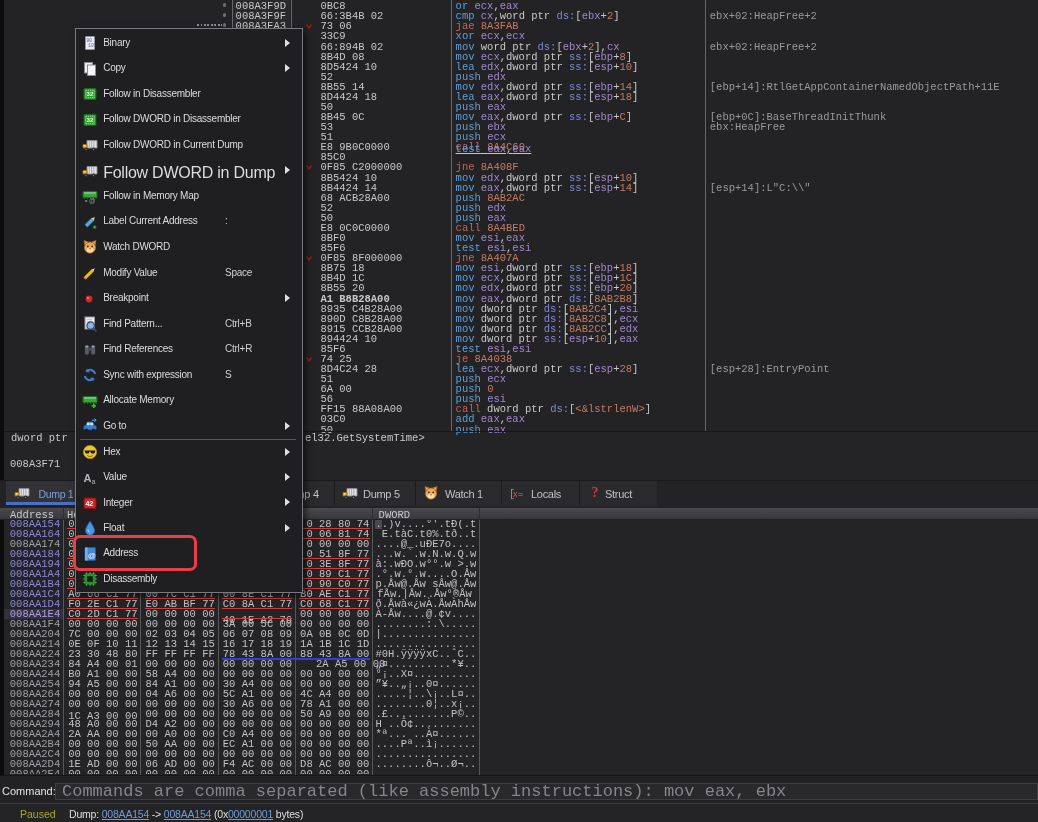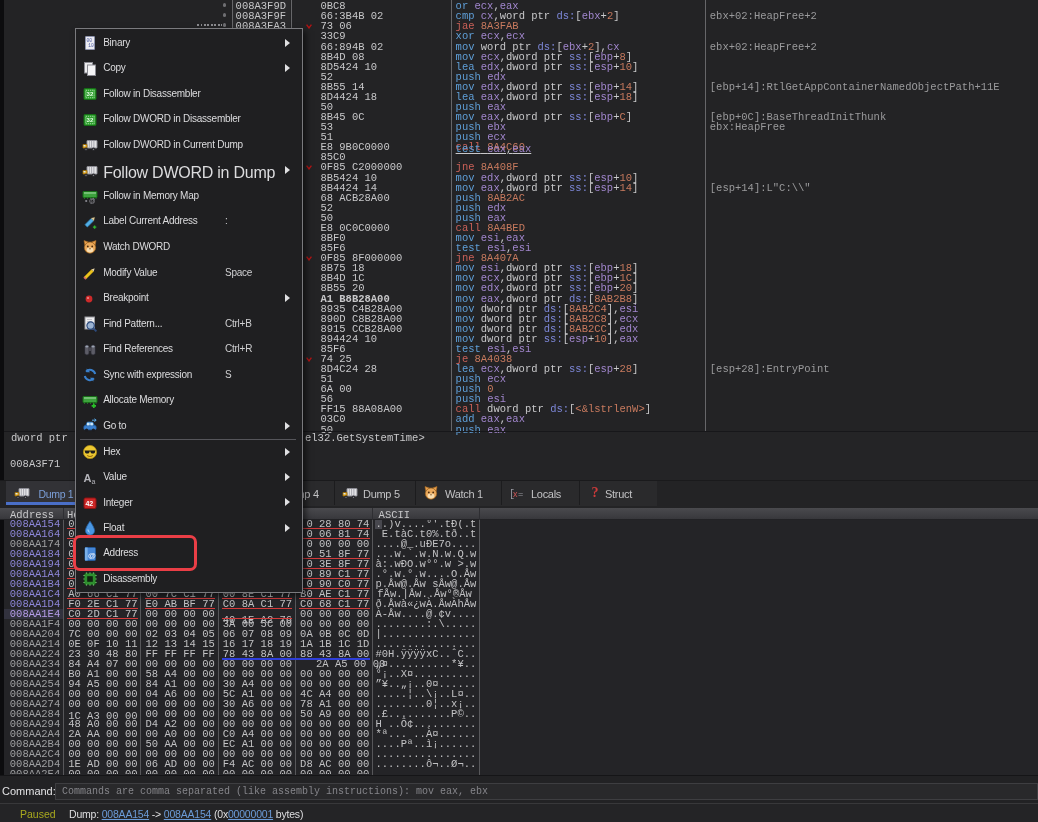--- a/index.html
+++ b/index.html
@@ -193,21 +193,21 @@
     </svg></div>
 <div class="a" style="left:531px;top:487.5px;font-size:11px;letter-spacing:-0.3px;color:#c2c2c4;">Locals</div>
 <div class="a" style="left:588px;top:484px"><svg width="16" height="16" viewBox="0 0 16 16">
       <text x="3.5" y="13" font-size="14" font-weight="bold" font-family="Liberation Serif" fill="#cc3a3a">?</text>
     </svg></div>
 <div class="a" style="left:605px;top:487.5px;font-size:11px;letter-spacing:-0.3px;color:#c2c2c4;">Struct</div>
 <div class="a" style="left:3.5px;top:507.5px;width:1034.5px;height:268px;background:#242427"></div>
 <div class="a" style="left:0;top:507.5px;width:1038px;height:12.5px;background:linear-gradient(#4a4a4e,#38383c);border-bottom:1px solid #222225"></div>
 <div class="a mono" style="left:10px;top:509.8px;">Address</div>
 <div class="a mono" style="left:67px;top:509.8px;">Hex</div>
-<div class="a mono" style="left:378.6px;top:509.8px;">ASCII</div>
+<div class="a mono" style="left:378.6px;top:509.8px;">DWORD</div>
 <div class="a" style="left:63px;top:508px;width:1px;height:11.5px;background:#2e2e32"></div>
 <div class="a" style="left:140.3px;top:508px;width:1px;height:11.5px;background:#2e2e32"></div>
 <div class="a" style="left:217.6px;top:508px;width:1px;height:11.5px;background:#2e2e32"></div>
 <div class="a" style="left:294.9px;top:508px;width:1px;height:11.5px;background:#2e2e32"></div>
 <div class="a" style="left:372.1px;top:508px;width:1px;height:11.5px;background:#2e2e32"></div>
 <div class="a" style="left:478.7px;top:508px;width:1px;height:11.5px;background:#2e2e32"></div>
 <div class="a" style="left:63px;top:520px;width:1px;height:255.3px;background:#57575a"></div>
 <div class="a" style="left:140.3px;top:520px;width:1px;height:255.3px;background:#57575a"></div>
 <div class="a" style="left:217.6px;top:520px;width:1px;height:255.3px;background:#57575a"></div>
 <div class="a" style="left:294.9px;top:520px;width:1px;height:255.3px;background:#57575a"></div>
@@ -329,21 +329,21 @@
 <div class="a mono" style="left:300.1px;top:119.17999999999999px;color:#c2c2c4">1A 1B 1C 1D</div>
 <div class="a mono" style="left:375.5px;top:119.17999999999999px;color:#c2c2c4">................</div>
 <div class="a mono" style="left:9.8px;top:129.17000000000002px;color:#9fa0a2">008AA224</div>
 <div class="a mono" style="left:68.2px;top:129.17000000000002px;color:#c2c2c4">23 30 48 80</div>
 <div class="a mono" style="left:145.5px;top:129.17000000000002px;color:#c2c2c4">FF FF FF FF</div>
 <div class="a mono" style="left:222.8px;top:129.17000000000002px;color:#c2c2c4">78 43 8A 00</div>
 <div class="a mono" style="left:300.1px;top:129.17000000000002px;color:#c2c2c4">88 43 8A 00</div>
 <div class="a" style="left:221.8px;top:137.87px;width:148.60000000000002px;height:2px;background:#2f3fd8"></div>
 <div class="a mono" style="left:375.5px;top:129.17000000000002px;color:#c2c2c4">#0H.ÿÿÿÿxC..ˆC..</div>
 <div class="a mono" style="left:9.8px;top:139.16000000000003px;color:#9fa0a2">008AA234</div>
-<div class="a mono" style="left:68.2px;top:139.16000000000003px;color:#c2c2c4">84 A4 07 00</div>
+<div class="a mono" style="left:68.2px;top:139.16000000000003px;color:#c2c2c4">84 A4 00 01</div>
 <div class="a mono" style="left:145.5px;top:139.16000000000003px;color:#c2c2c4">00 00 00 00</div>
 <div class="a mono" style="left:222.8px;top:139.16000000000003px;color:#c2c2c4">00 00 00 00</div>
 <div class="a mono" style="left:316px;top:139.16000000000003px;color:#c2c2c4">2A A5 00 00</div>
 <div class="a mono" style="left:375.5px;top:139.16000000000003px;color:#c2c2c4">„¤..........*¥..</div>
 <div class="a mono" style="left:9.8px;top:149.15000000000003px;color:#9fa0a2">008AA244</div>
 <div class="a mono" style="left:68.2px;top:149.15000000000003px;color:#c2c2c4">B0 A1 00 00</div>
 <div class="a mono" style="left:145.5px;top:149.15000000000003px;color:#c2c2c4">58 A4 00 00</div>
 <div class="a mono" style="left:222.8px;top:149.15000000000003px;color:#c2c2c4">00 00 00 00</div>
 <div class="a mono" style="left:300.1px;top:149.15000000000003px;color:#c2c2c4">00 00 00 00</div>
 <div class="a mono" style="left:375.5px;top:149.15000000000003px;color:#c2c2c4">°¡..X¤..........</div>
@@ -405,21 +405,21 @@
 <div class="a mono" style="left:68.2px;top:249.05px;color:#c2c2c4">00 00 00 00</div>
 <div class="a mono" style="left:145.5px;top:249.05px;color:#c2c2c4">00 00 00 00</div>
 <div class="a mono" style="left:222.8px;top:249.05px;color:#c2c2c4">00 00 00 00</div>
 <div class="a mono" style="left:300.1px;top:249.05px;color:#c2c2c4">00 00 00 00</div>
 <div class="a mono" style="left:375.5px;top:249.05px;color:#c2c2c4">................</div>
 </div>
 <div class="a" style="left:0;top:775.3px;width:1038px;height:1px;background:#151517"></div>
 <div class="a" style="left:0;top:776.3px;width:1038px;height:46px;background:#222224"></div>
 <div class="a" style="left:55px;top:783px;width:983px;height:16.5px;background:#29292b;border:1px solid #3e3e41"></div>
 <div class="a" style="left:2px;top:785px;font-size:11px;color:#e2e2e4;">Command:</div>
-<div class="a mono" style="left:62px;top:784.8px;font-size:10px;color:#85858a;line-height:13px;">Commands are comma separated (like assembly instructions): mov eax, ebx</div>
+<div class="a mono" style="left:62px;top:784.8px;font-size:17px;color:#85858a;line-height:13px;">Commands are comma separated (like assembly instructions): mov eax, ebx</div>
 <div class="a" style="left:0;top:803px;width:1038px;height:19px;background:#242426;border-top:1px solid #38383a"></div>
 <div class="a" style="left:20px;top:808px;font-size:10.5px;color:#a8a81e;">Paused</div>
 <div class="a" style="left:69px;top:807.5px;font-size:10.5px;letter-spacing:-0.2px;color:#dfdfe1;white-space:pre">Dump: <span style="color:#6b9bd8;text-decoration:underline">008AA154</span> -&gt; <span style="color:#6b9bd8;text-decoration:underline">008AA154</span> (0x<span style="color:#6b9bd8;text-decoration:underline">00000001</span> bytes)</div>
 <div class="a" style="left:74.5px;top:27.5px;width:228.0px;height:565.0px;background:#1f1f21;border:1px solid #7a7a7e;box-shadow:3px 3px 6px rgba(0,0,0,0.55)"></div>
 <div class="a" style="left:81.5px;top:35.1px"><svg width="16" height="16" viewBox="0 0 16 16">
       <rect x="3.5" y="1.5" width="9" height="13" rx="0.5" fill="#ececf2" stroke="#8d93ad" stroke-width="1"></rect>
       <text x="4.6" y="7.2" font-size="4.6" font-family="Liberation Mono" fill="#4a58a0">00</text>
       <text x="6.2" y="11.6" font-size="4.6" font-family="Liberation Mono" fill="#4a58a0">10</text>
     </svg></div>
 <div class="a" style="left:103.2px;top:36.7px;font-size:10px;letter-spacing:-0.25px;color:#dcdcde;">Binary</div>

